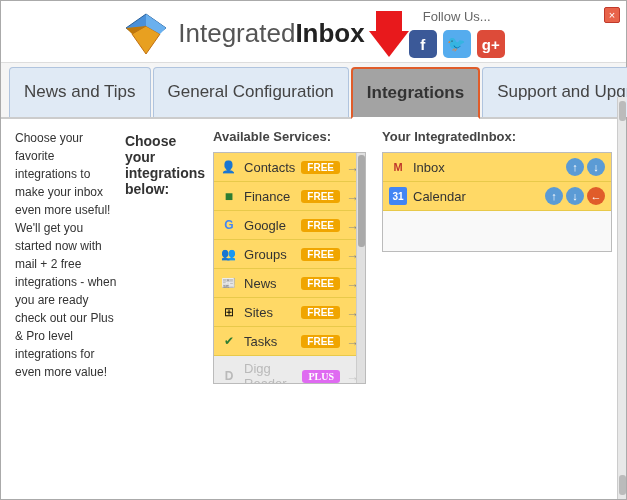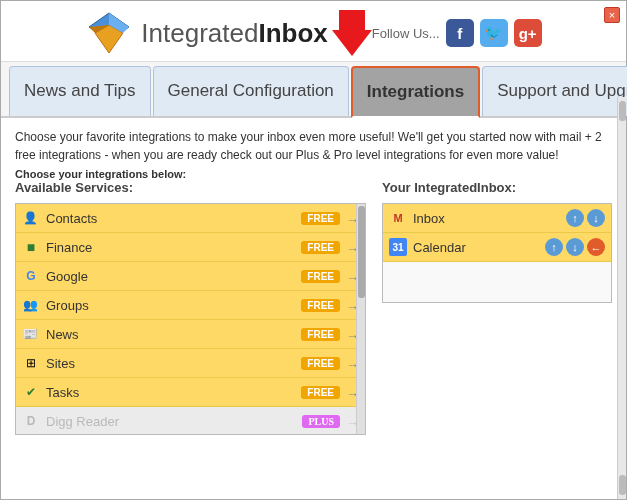--- a/index.html
+++ b/index.html
@@ -32,21 +32,21 @@
       display: flex;
       align-items: center;
       gap: 8px;
     }
     .logo-icon {
       width: 48px;
       height: 48px;
     }
     .header-right {
       display: flex;
-      flex-direction: row;
+      flex-direction: column;
       align-items: center;
       gap: 6px;
     }
     .follow-text {
       color: #666;
       font-size: 13px;
     }
     .social-icons {
       display: flex;
       gap: 6px;
@@ -108,29 +108,30 @@
       color: #333;
       font-weight: bold;
       margin-bottom: -2px;
       z-index: 1;
     }
     .content-area {
       flex: 1;
       overflow-y: auto;
       padding: 10px 14px;
       display: flex;
-      flex-direction: column;
+      flex-direction: row;
+      gap: 8px;
     }
     .intro-text {
       font-size: 12px;
       color: #333;
       line-height: 1.5;
     }
     .section-title {
-      font-size: 11px;
+      font-size: 14px;
       font-weight: bold;
       color: #333;
       margin-top: 4px;
     }
     .integrations-layout {
       display: flex;
       gap: 16px;
       flex: 1;
     }
     .services-column {

